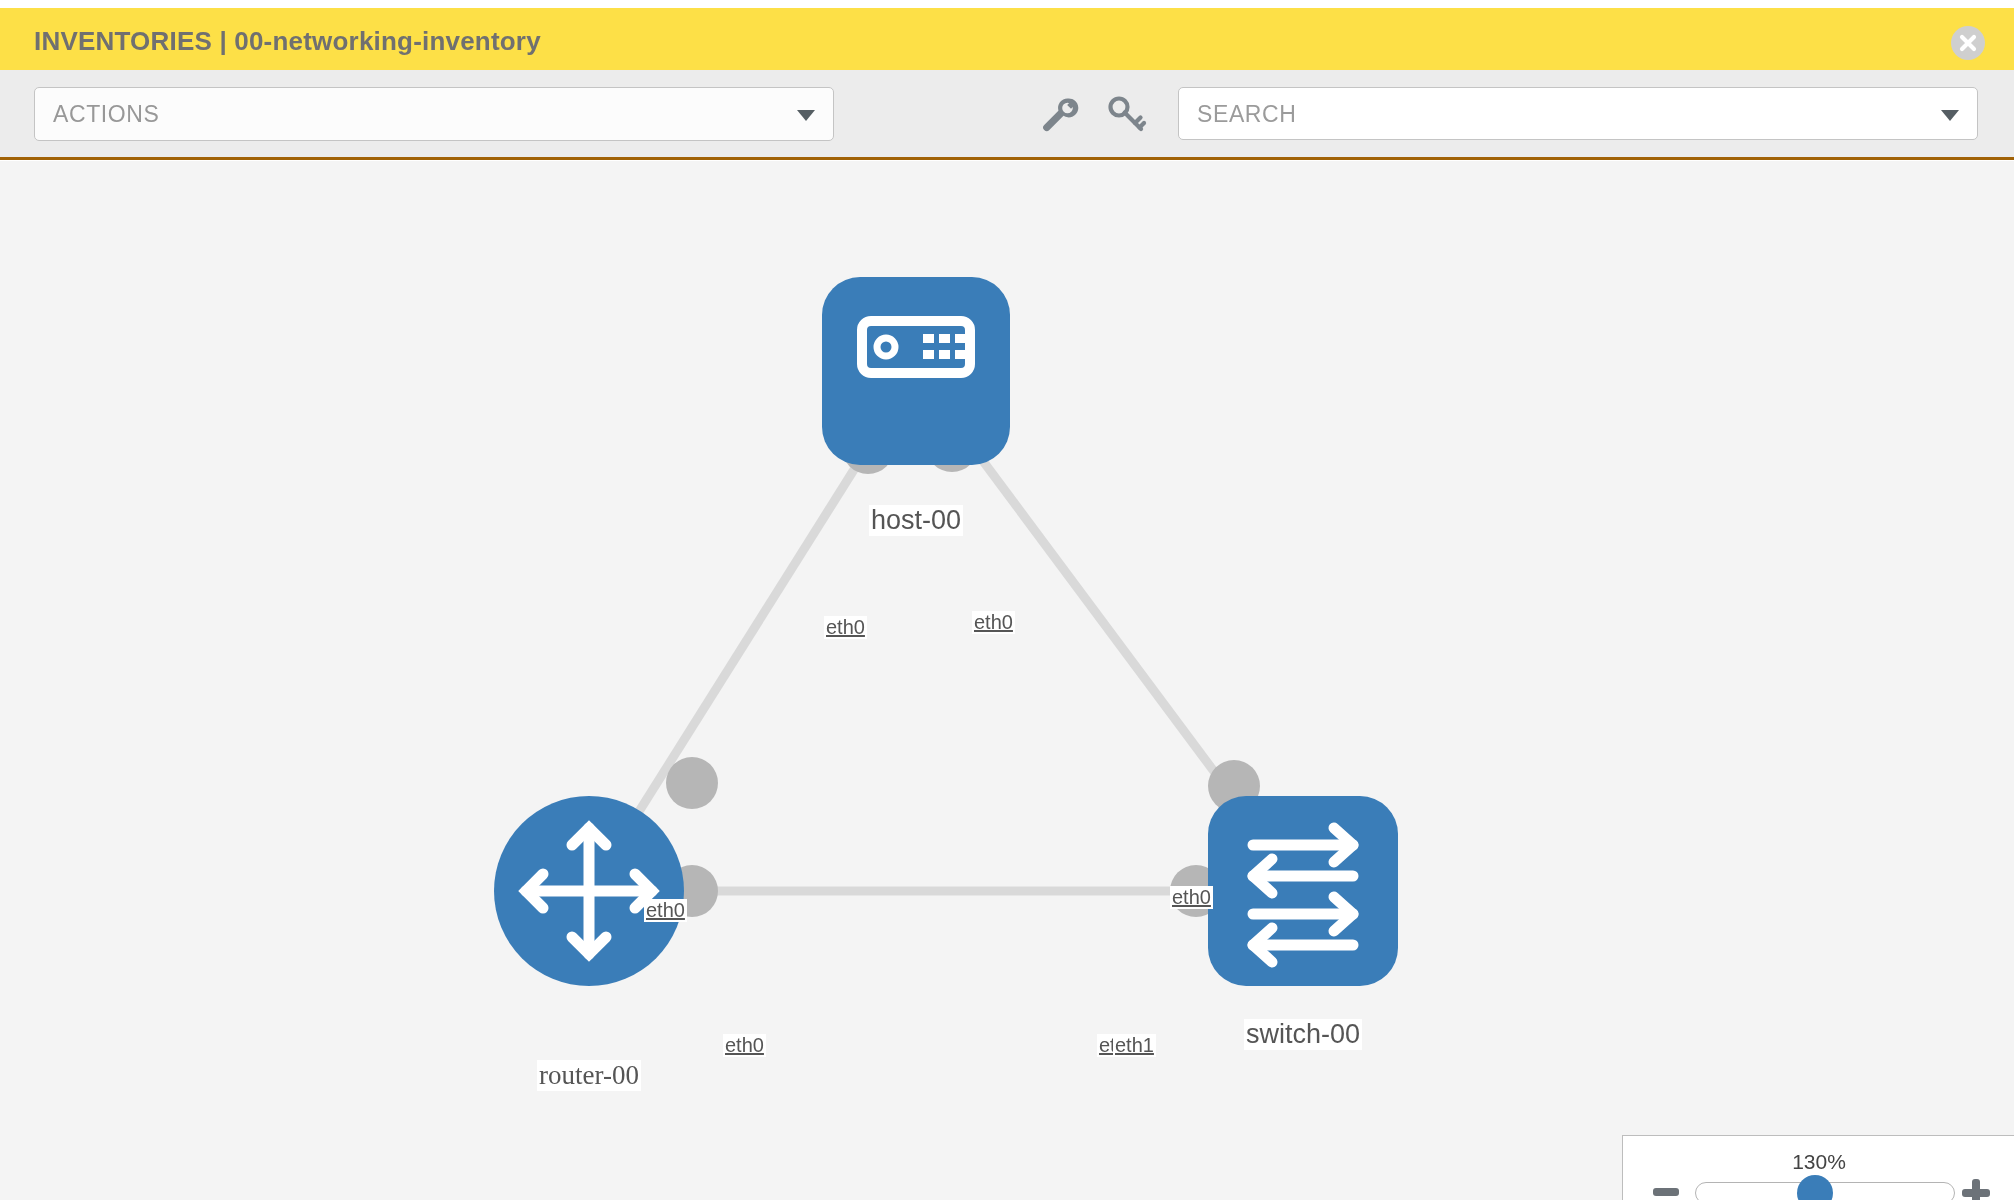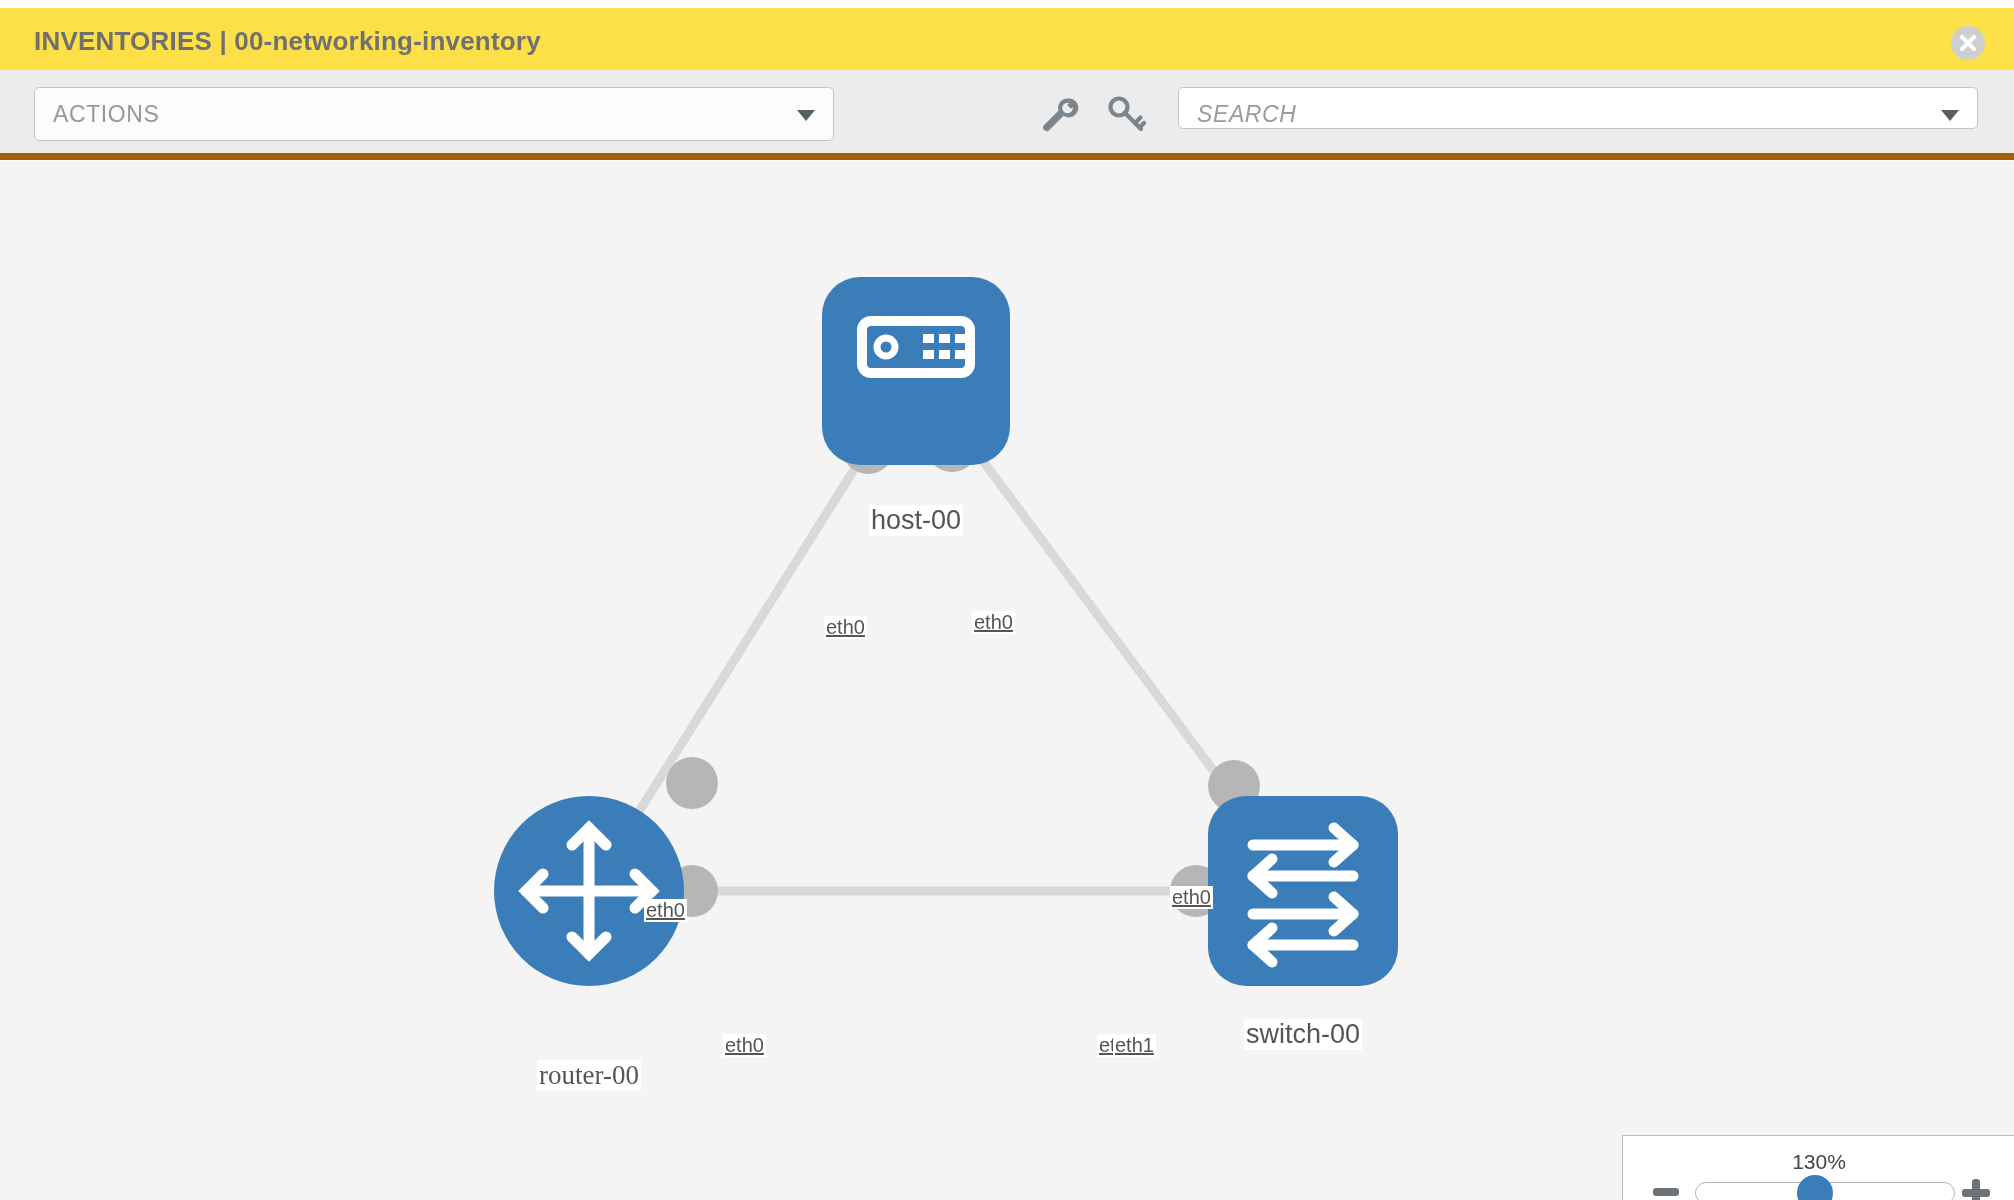--- a/index.html
+++ b/index.html
@@ -25,21 +25,21 @@
   }
   .close-icon {
     position: absolute; right: 28px; top: 17px;
     width: 36px; height: 36px; cursor: pointer;
   }
 
   
   .toolbar {
     position: absolute; left: 0; top: 70px; width: 2014px; height: 90px;
     background: #ececec;
-    border-bottom: 7px solid #a16207;
+    border-bottom: 3px solid #a16207;
   }
   .actions-select {
     position: absolute; left: 34px; top: 17px;
     width: 800px; height: 54px;
     background: #fcfcfc;
     border: 1px solid #c4c4c4; border-radius: 5px;
     cursor: pointer;
   }
   .actions-label {
     position: absolute; left: 18px; top: 13px;
@@ -52,25 +52,24 @@
     border-right: 9px solid transparent;
     border-top: 11px solid #555e63;
   }
   .tool-icon {
     position: absolute; top: 20px; width: 48px; height: 48px; cursor: pointer;
   }
   .wrench-icon { left: 1034px; }
   .key-icon    { left: 1102px; }
   .search-select {
     position: absolute; left: 1178px; top: 17px;
-    width: 800px; height: 42px;
+    width: 800px; height: 53px;
     background: #ffffff;
     border: 1px solid #c4c4c4; border-radius: 5px;
     cursor: text;
-    font-style: italic;
   }
   .search-label {
     position: absolute; left: 18px; top: 13px;
     font-size: 23px; color: #9b9b9b; letter-spacing: 0.6px;
   }
 
   
   .canvas {
     position: absolute; left: 0; top: 161px;
     width: 2014px; height: 1039px;

